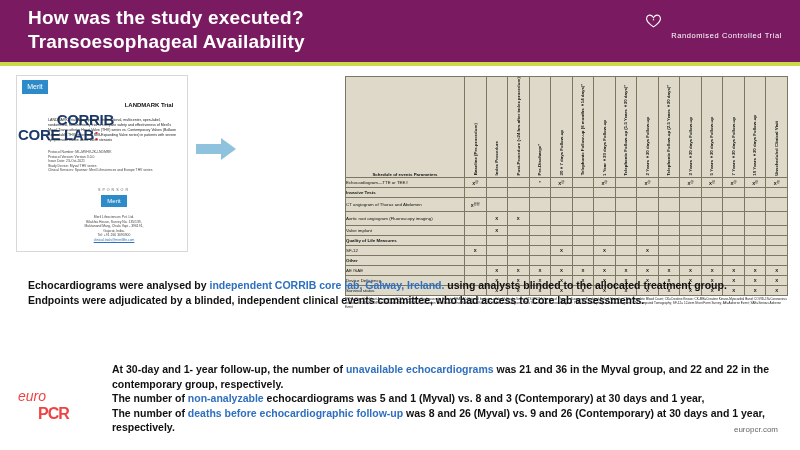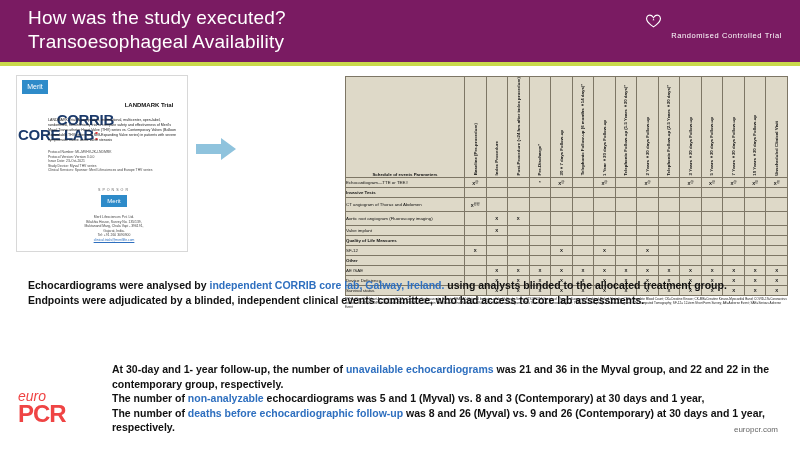--- a/index.html
+++ b/index.html
@@ -1,20 +1,20 @@
 <!DOCTYPE html>
 <html><head>
 <meta charset="utf-8">
 <style>
   html,body{margin:0;padding:0;}
   body{width:800px;height:450px;background:#ffffff;font-family:"Liberation Sans",sans-serif;overflow:hidden;position:relative;}
 
   
   .header{position:absolute;left:0;top:0;width:800px;height:62px;background:#7a1b62;}
-  .header-title{position:absolute;left:28px;top:6px;color:#ffffff;font-size:19px;font-weight:normal;line-height:24px;letter-spacing:.2px;}
+  .header-title{position:absolute;left:28px;top:6px;color:#ffffff;font-size:19px;font-weight:bold;line-height:24px;letter-spacing:.2px;}
   .header-title div{white-space:nowrap;}
   .hdr-rule{position:absolute;left:0;top:62px;width:800px;height:4px;background:#c9d94b;}
 
   .lm-logo{position:absolute;right:18px;top:12px;text-align:left;color:#fff;}
   .lm-logo .lm-main{display:flex;align-items:center;gap:5px;}
   .lm-logo .lm-word{font-size:20px;font-weight:bold;letter-spacing:1.2px;}
   .lm-logo .lm-sub{font-size:7.5px;letter-spacing:.6px;margin-top:2px;margin-left:26px;}
 
   
   .doc-card{position:absolute;left:16px;top:75px;width:170px;height:175px;background:#ffffff;border:1px solid #d8d8d8;}
@@ -51,21 +51,21 @@
 
   
   .p1{position:absolute;left:28px;top:278px;width:740px;font-size:10.5px;font-weight:bold;line-height:14.5px;color:#111;}
   .p1 .hl{color:#2e6fbf;}
   .p2{position:absolute;left:112px;top:362px;width:660px;font-size:10.5px;font-weight:bold;line-height:14.5px;color:#111;}
   .p2 .hl{color:#2e6fbf;}
 
   
   .euro{position:absolute;left:18px;top:388px;color:#ef4444;line-height:17px;}
   .euro .e1{font-size:14px;font-style:italic;}
-  .euro .e2{font-size:24px;font-weight:bold;letter-spacing:-1px;}
+  .euro .e2{font-size:16px;font-weight:bold;letter-spacing:-1px;margin-left:20px;}
   .europcr-url{position:absolute;right:22px;top:425px;font-size:8px;color:#666;}
 
   .heart{display:inline-block;width:17px;height:17px;}
 </style>
 </head>
 <body>
 
 <div class="header">
   <div class="header-title">
     <div>How was the study executed?</div>

